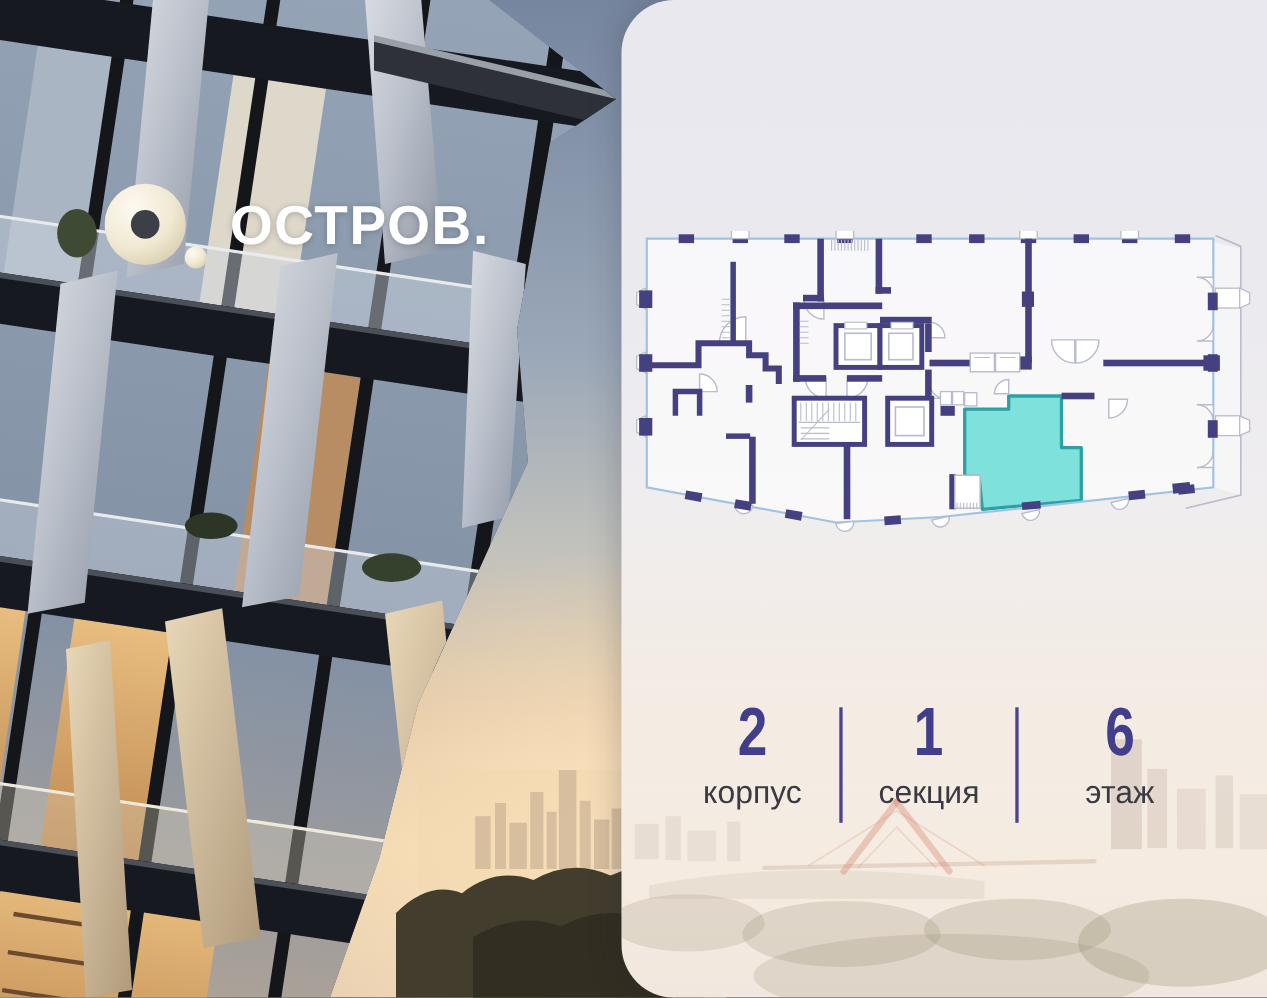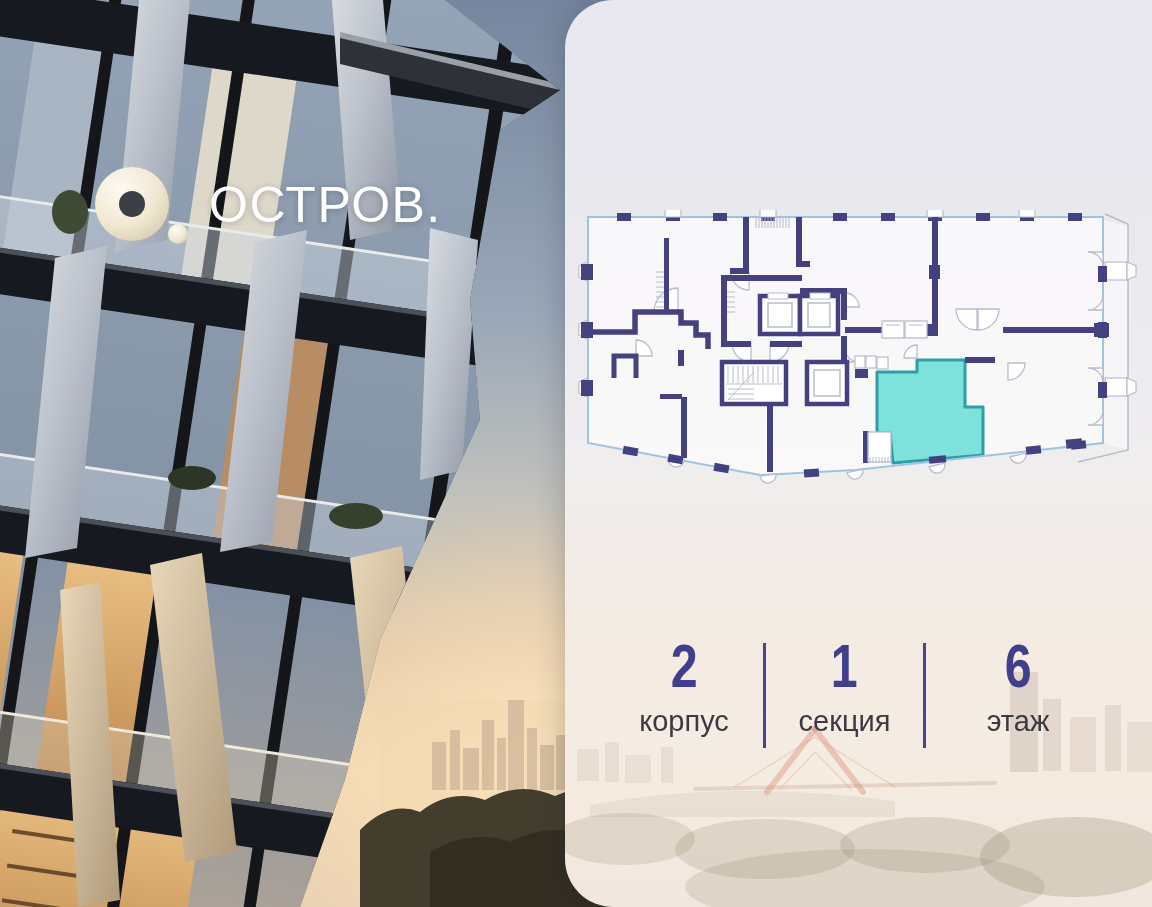--- a/index.html
+++ b/index.html
@@ -6,21 +6,21 @@
   body{
     width:1152px;height:907px;position:relative;overflow:hidden;
     font-family:"Liberation Sans",sans-serif;background:#1c1e24;
   }
   
   .photo-wrap{position:absolute;inset:0;}
   .photo-wrap svg{display:block;}
   
   .logo{position:absolute;left:95px;top:165px;height:80px;display:flex;align-items:center;z-index:3;}
   .logo-text{
-    color:#ffffff;font-size:50px;font-weight:400;letter-spacing:1.5px;
+    color:#ffffff;font-size:50px;font-weight:700;letter-spacing:1.5px;
     margin-left:14px;text-shadow:0 1px 6px rgba(20,25,35,.25);
   }
   
   .panel{
     position:absolute;left:565px;top:0;right:0;bottom:0;z-index:2;
     border-radius:48px 0 0 48px;overflow:hidden;
     background:linear-gradient(180deg,#e8e8ee 0%,#eae9ee 25%,#efedee 50%,#f4ece4 70%,#f5ebe1 88%,#f1e7de 100%);
     box-shadow:0 0 30px rgba(30,30,50,.25);
   }
   .city-fade{position:absolute;left:0;bottom:0;width:587px;height:330px;pointer-events:none;}

